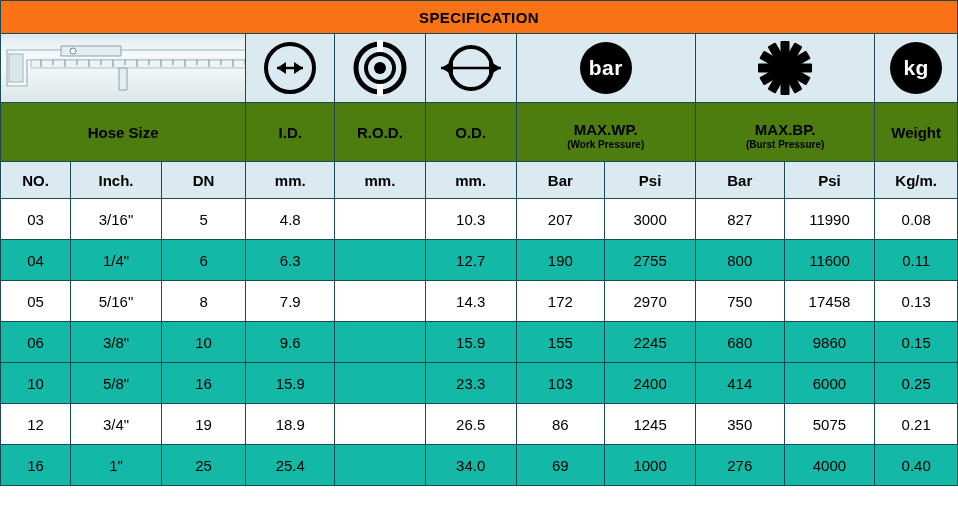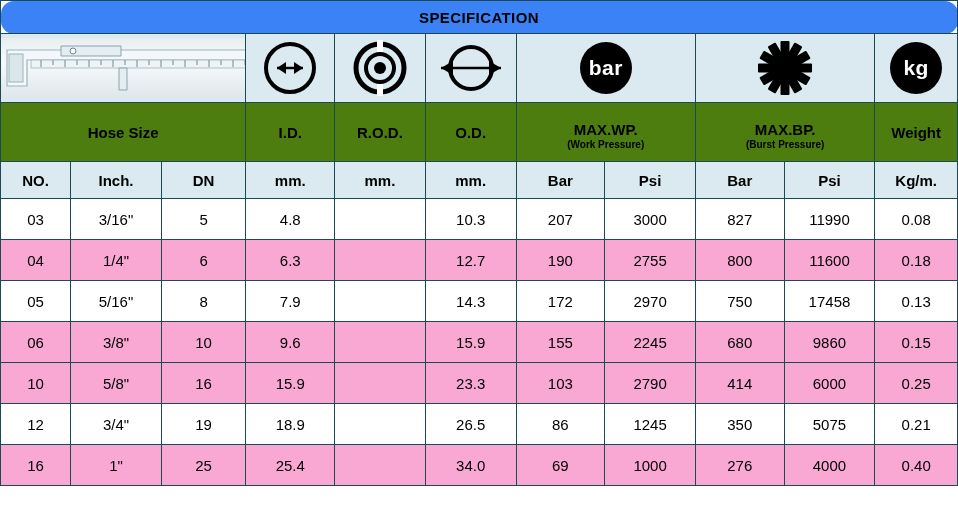--- a/index.html
+++ b/index.html
@@ -26,26 +26,25 @@
   }
   table.spec td, table.spec th {
     border: 1px solid #1c4a52;
     text-align: center;
     vertical-align: middle;
     font-size: 15px;
     color: #000000;
     padding: 0;
   }
   .title-row td {
-    background: #3b82f6;
+    background: #f97316;
     height: 32px;
     font-weight: bold;
     font-size: 17px;
     letter-spacing: 0.4px;
-    border-radius: 13px;
   }
   .icon-row td {
     background: #dbeaf0;
     height: 68px;
   }
   .hdr-row td {
     background: #4d7c0f;
     height: 58px;
     font-weight: bold;
     font-size: 15px;
@@ -55,21 +54,21 @@
     height: 36px;
     font-weight: bold;
     font-size: 15px;
   }
   .data-row td {
     height: 40px;
     background: #ffffff;
     font-size: 15px;
   }
   .data-row.alt td {
-    background: #f9a8d4;
+    background: #14b8a6;
   }
   .hdr-main {
     display: block;
     line-height: 1.15;
     margin-top: 8px;
   }
   .hdr-sub {
     display: block;
     font-size: 10px;
     font-weight: bold;
@@ -275,21 +274,21 @@
       <td>04</td>
       <td>1/4"</td>
       <td>6</td>
       <td>6.3</td>
       <td></td>
       <td>12.7</td>
       <td>190</td>
       <td>2755</td>
       <td>800</td>
       <td>11600</td>
-      <td>0.18</td>
+      <td>0.11</td>
     </tr>
     <tr class="data-row">
       <td>05</td>
       <td>5/16"</td>
       <td>8</td>
       <td>7.9</td>
       <td></td>
       <td>14.3</td>
       <td>172</td>
       <td>2970</td>
@@ -311,21 +310,21 @@
       <td>0.15</td>
     </tr>
     <tr class="data-row alt">
       <td>10</td>
       <td>5/8"</td>
       <td>16</td>
       <td>15.9</td>
       <td></td>
       <td>23.3</td>
       <td>103</td>
-      <td>2790</td>
+      <td>2400</td>
       <td>414</td>
       <td>6000</td>
       <td>0.25</td>
     </tr>
     <tr class="data-row">
       <td>12</td>
       <td>3/4"</td>
       <td>19</td>
       <td>18.9</td>
       <td></td>

